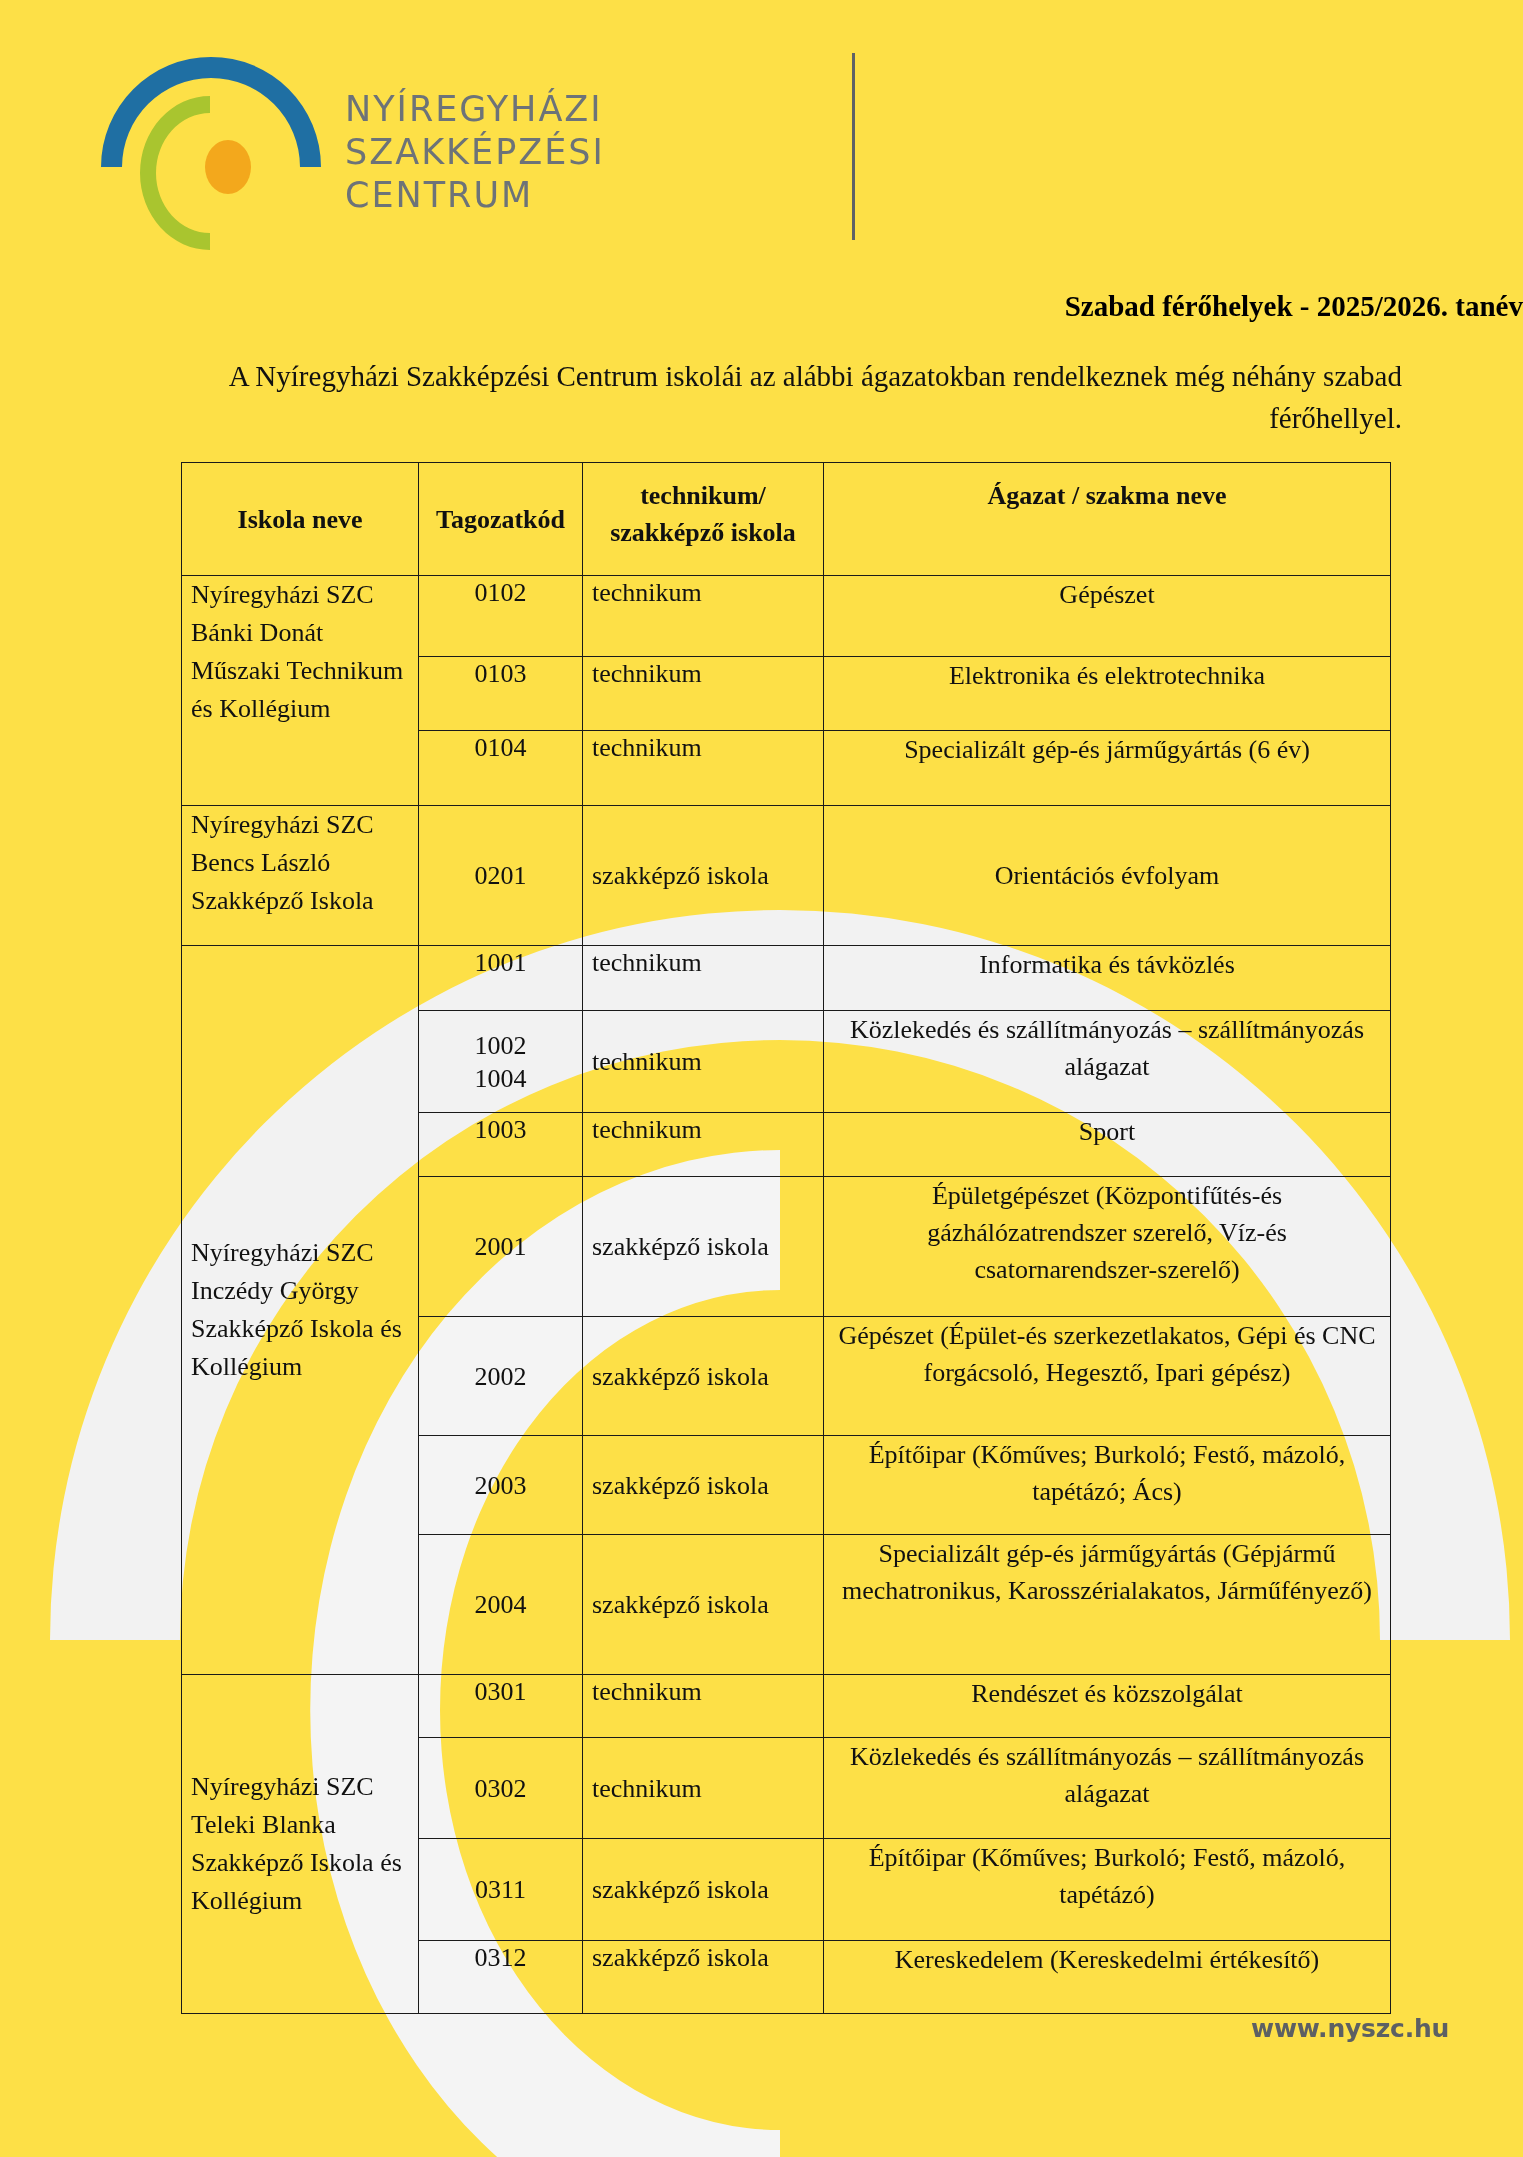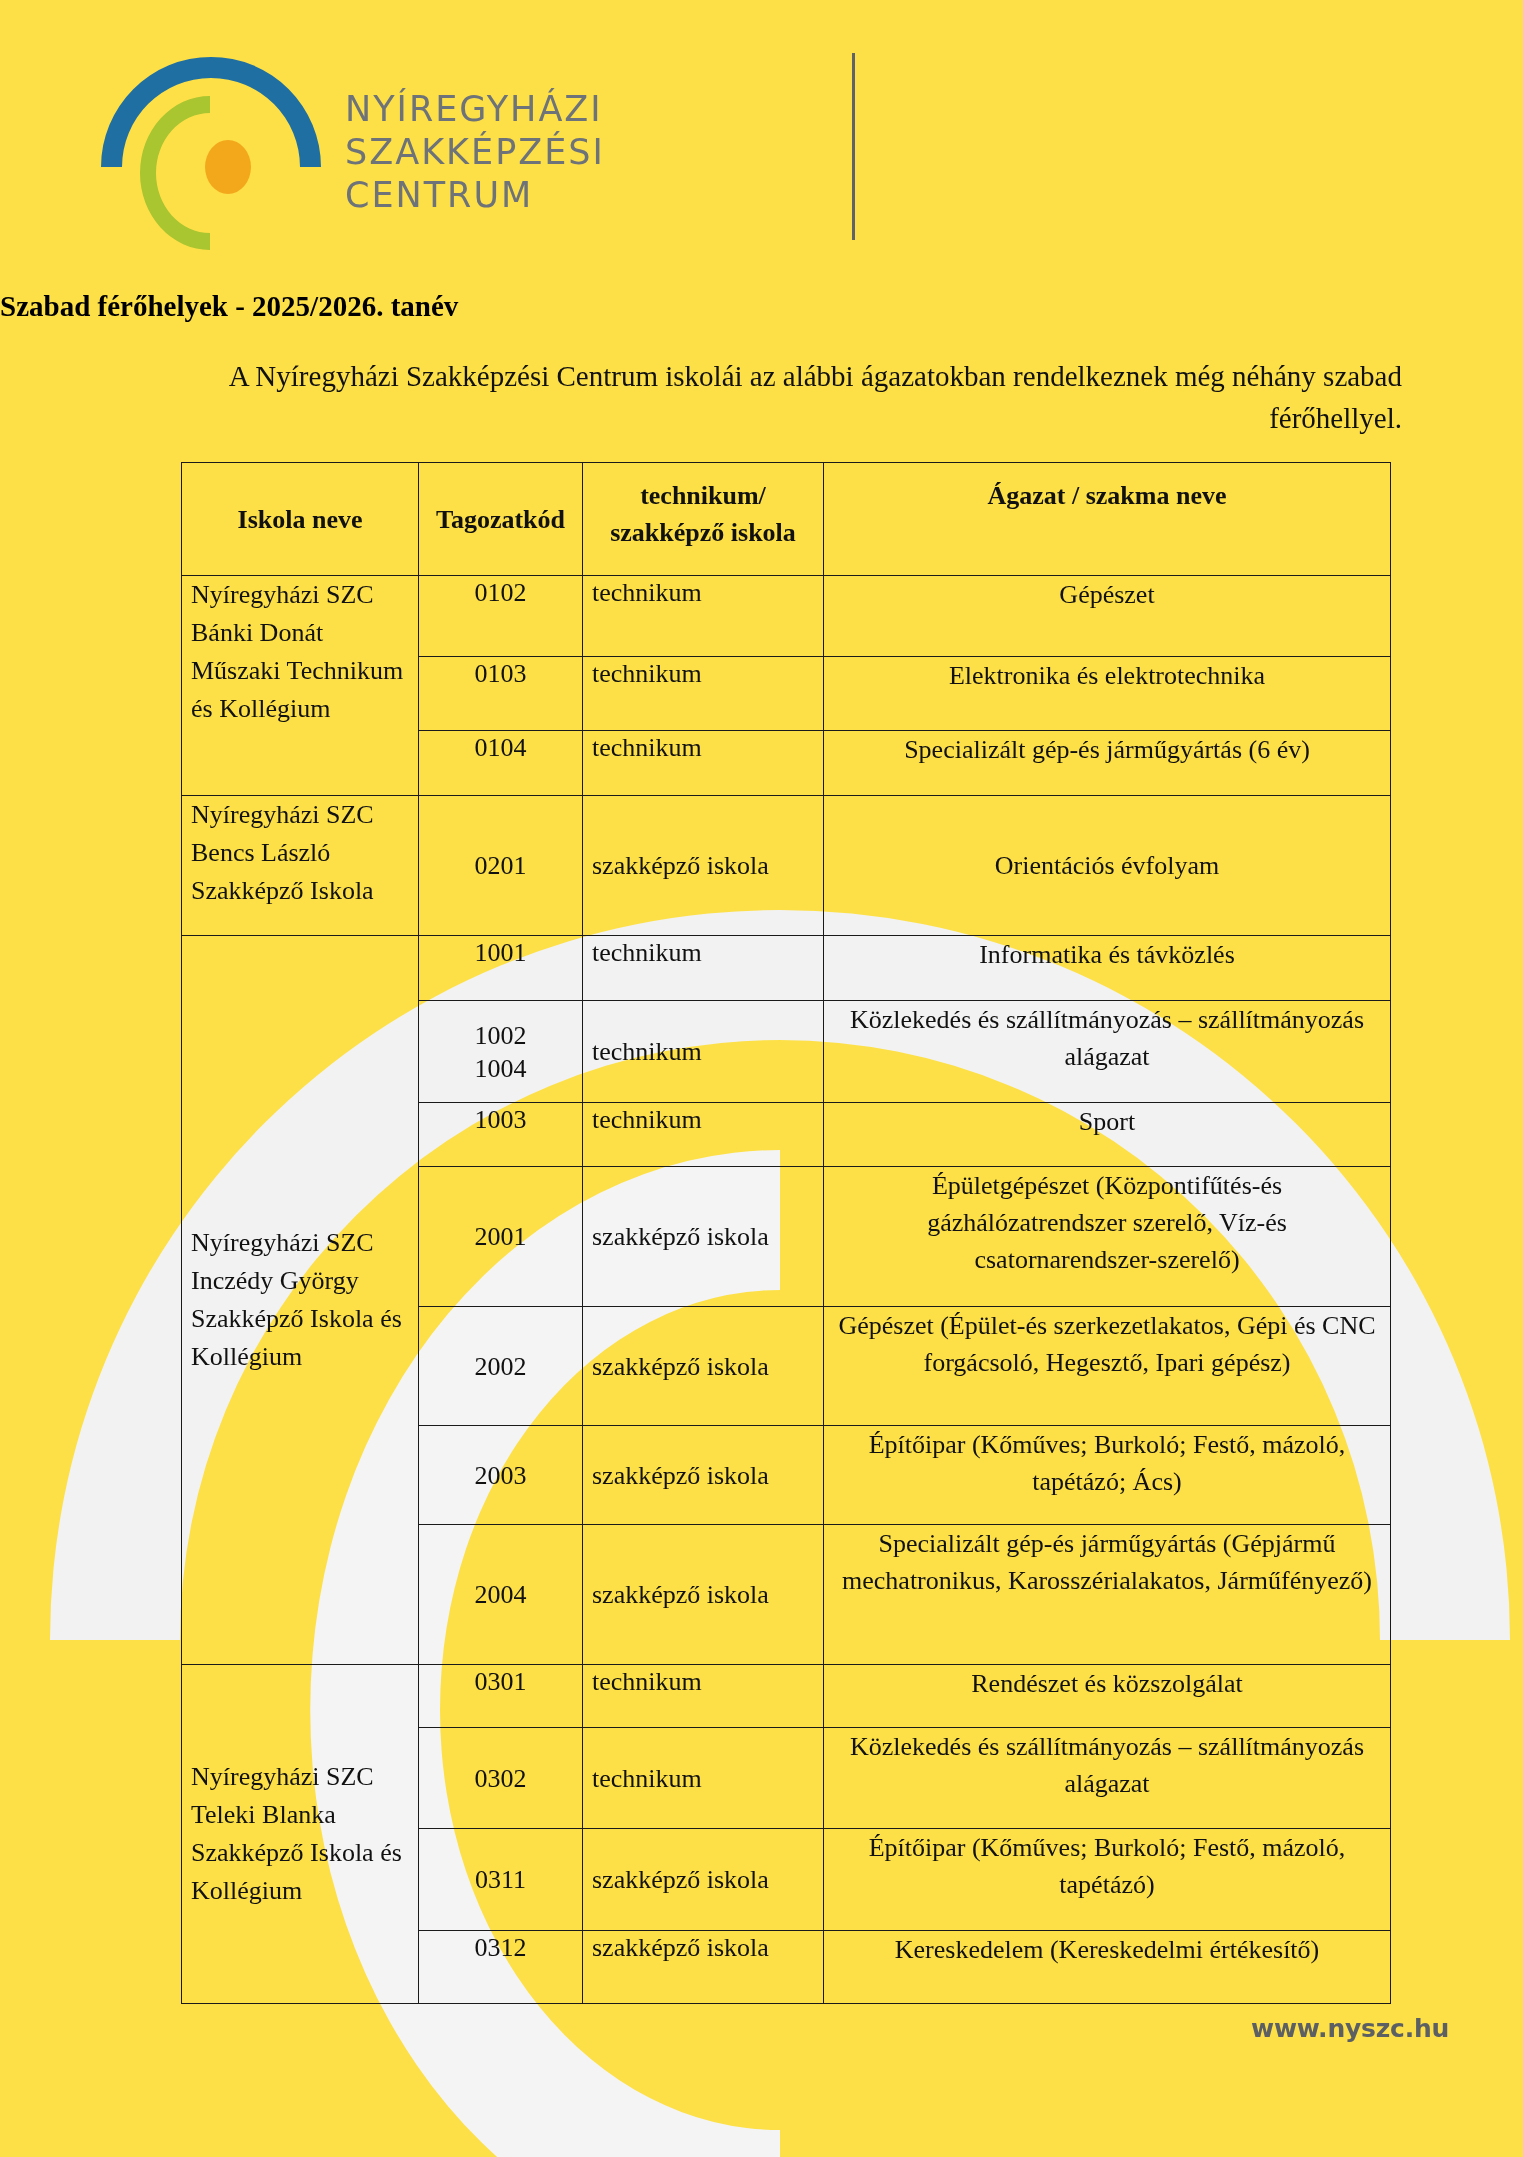--- a/index.html
+++ b/index.html
@@ -15,21 +15,21 @@
     font-family: "DejaVu Sans", sans-serif; color: #6d7378; font-size: 35px; line-height: 43px; letter-spacing: 2px; }
   .logo-text div { white-space: nowrap; }
 
   .divider { position: absolute; left: 852px; top: 53px; width: 3px; height: 187px; background: #5f6266; z-index: 2; }
 
   .contact { position: absolute; left: 915px; top: 72px; z-index: 2; font-family: "DejaVu Sans", sans-serif; color: #6f7275; }
   .contact .org { font-weight: bold; font-size: 27px; color: #55595c; letter-spacing: 0.3px; margin-bottom: 6px; white-space: nowrap; }
   .contact .line { font-size: 19.5px; line-height: 28.5px; white-space: nowrap; }
 
   
-  .title { position: absolute; left: 0; width: 1523px; top: 290px; text-align: left; z-index: 2;
+  .title { position: absolute; left: 0; width: 1523px; top: 290px; text-align: right; z-index: 2;
     font-family: "Liberation Serif", serif; font-weight: bold; font-size: 29px; color: #000; }
   .intro { position: absolute; left: 182px; top: 355px; width: 1220px; z-index: 2;
     font-family: "Liberation Serif", serif; font-size: 29px; line-height: 42px; color: #111; text-align: right; }
 
   
   table.main { position: absolute; left: 181px; top: 462px; width: 1210px; border-collapse: collapse; z-index: 2;
     font-family: "Liberation Serif", serif; font-size: 26px; color: #111; }
   table.main td, table.main th { border: 1.6px solid #1a1a1a; padding: 0 9px; vertical-align: top; }
   table.main th { font-weight: bold; font-size: 26px; text-align: center; height: 98px; vertical-align: middle; line-height: 37px; }
   table.main th.c4 { vertical-align: top; padding-top: 14px; }
@@ -85,21 +85,21 @@
           <td class="school" rowspan="3">Nyíregyházi SZC Bánki Donát Műszaki Technikum és Kollégium</td>
           <td class="code" style="white-space: pre-line;">0102</td>
           <td class="type">technikum</td>
           <td class="sector">Gépészet</td>
         </tr>
         <tr style="height: 74px;">
           <td class="code" style="white-space: pre-line;">0103</td>
           <td class="type">technikum</td>
           <td class="sector">Elektronika és elektrotechnika</td>
         </tr>
-        <tr style="height: 65px;">
+        <tr style="height: 75px;">
           <td class="code" style="white-space: pre-line;">0104</td>
           <td class="type">technikum</td>
           <td class="sector">Specializált gép-és járműgyártás (6 év)</td>
         </tr>
         <tr style="height: 140px;">
           <td class="school" rowspan="1">Nyíregyházi SZC Bencs László Szakképző Iskola</td>
           <td class="code mid" style="white-space: pre-line;">0201</td>
           <td class="type mid">szakképző iskola</td>
           <td class="sector" style="vertical-align: middle; padding-top: 0px;">Orientációs évfolyam</td>
         </tr>

